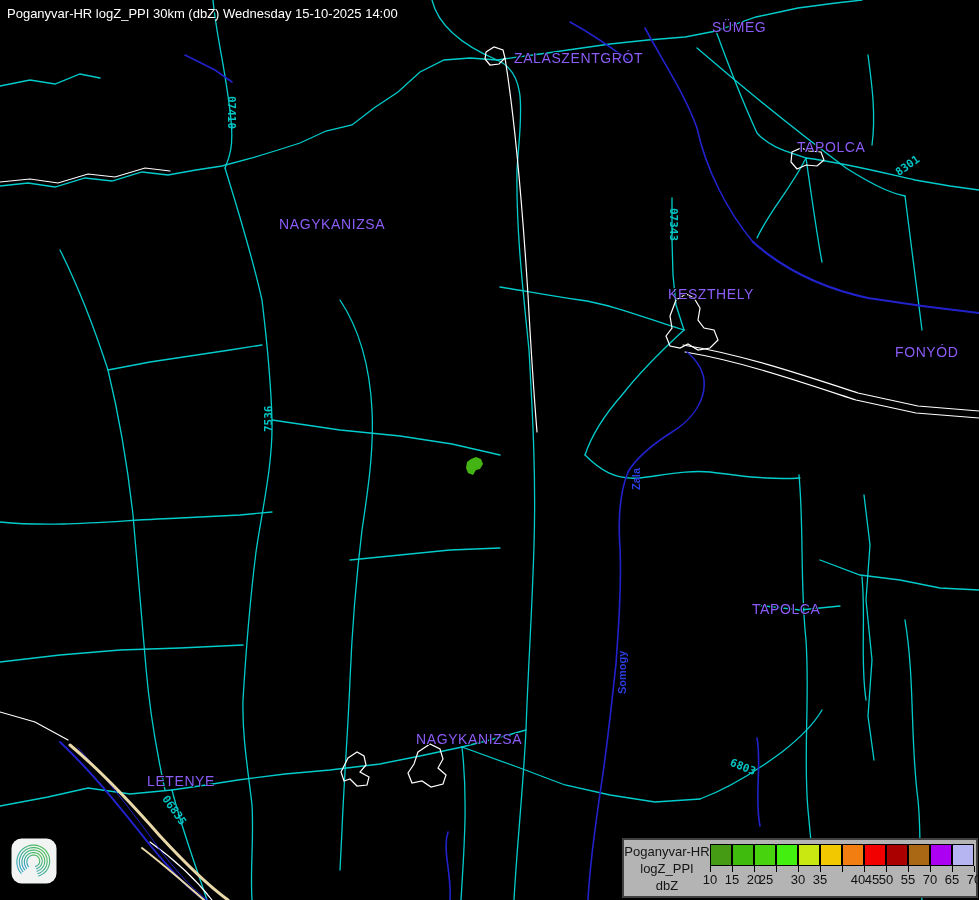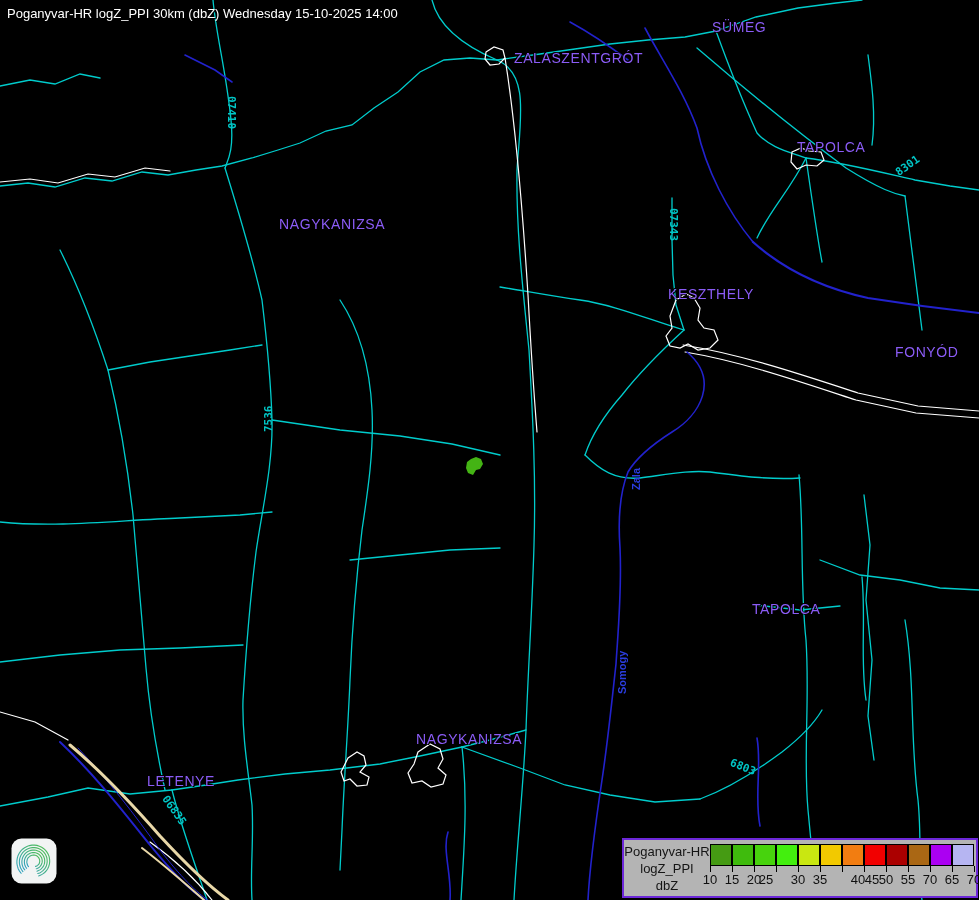--- a/index.html
+++ b/index.html
@@ -9,21 +9,21 @@
   .maplabel{position:absolute;color:#8b5cf6;font-size:14px;letter-spacing:0.6px;white-space:nowrap;
             text-shadow:1px 1px 0 #000, -1px -1px 0 #000;}
   .roadlabel{position:absolute;color:#00c6c6;font-size:11px;font-family:"DejaVu Sans Mono",monospace;
              font-weight:bold;white-space:nowrap;transform-origin:0 0;}
   .waterlabel{position:absolute;color:#2b3de0;font-size:11px;font-weight:bold;white-space:nowrap;
               transform-origin:0 0;}
   #title{position:absolute;left:7px;top:6px;color:#fff;font-size:13px;white-space:nowrap;
          text-shadow:1px 1px 0 #000;}
   
   #legend{position:absolute;left:622px;top:838px;width:352px;height:56px;background:#b4b4b4;
-          border:2px solid #6d28d9;}
+          border:2px solid #404040;}
   #legend-titles{position:absolute;left:0;top:3px;width:86px;text-align:center;color:#151515;
                  font-size:13px;line-height:17px;}
   .legend-cell{position:absolute;top:4px;width:22px;height:22px;border:1px solid #000;box-sizing:border-box;}
   .legend-tick{position:absolute;top:26px;width:1px;height:6px;background:#000;}
   .legend-num{position:absolute;top:32px;transform:translateX(-50%);color:#101010;font-size:13px;}
   
   #logo{position:absolute;left:11px;top:838px;width:46px;height:46px;}
 </style>
 </head>
 <body>

